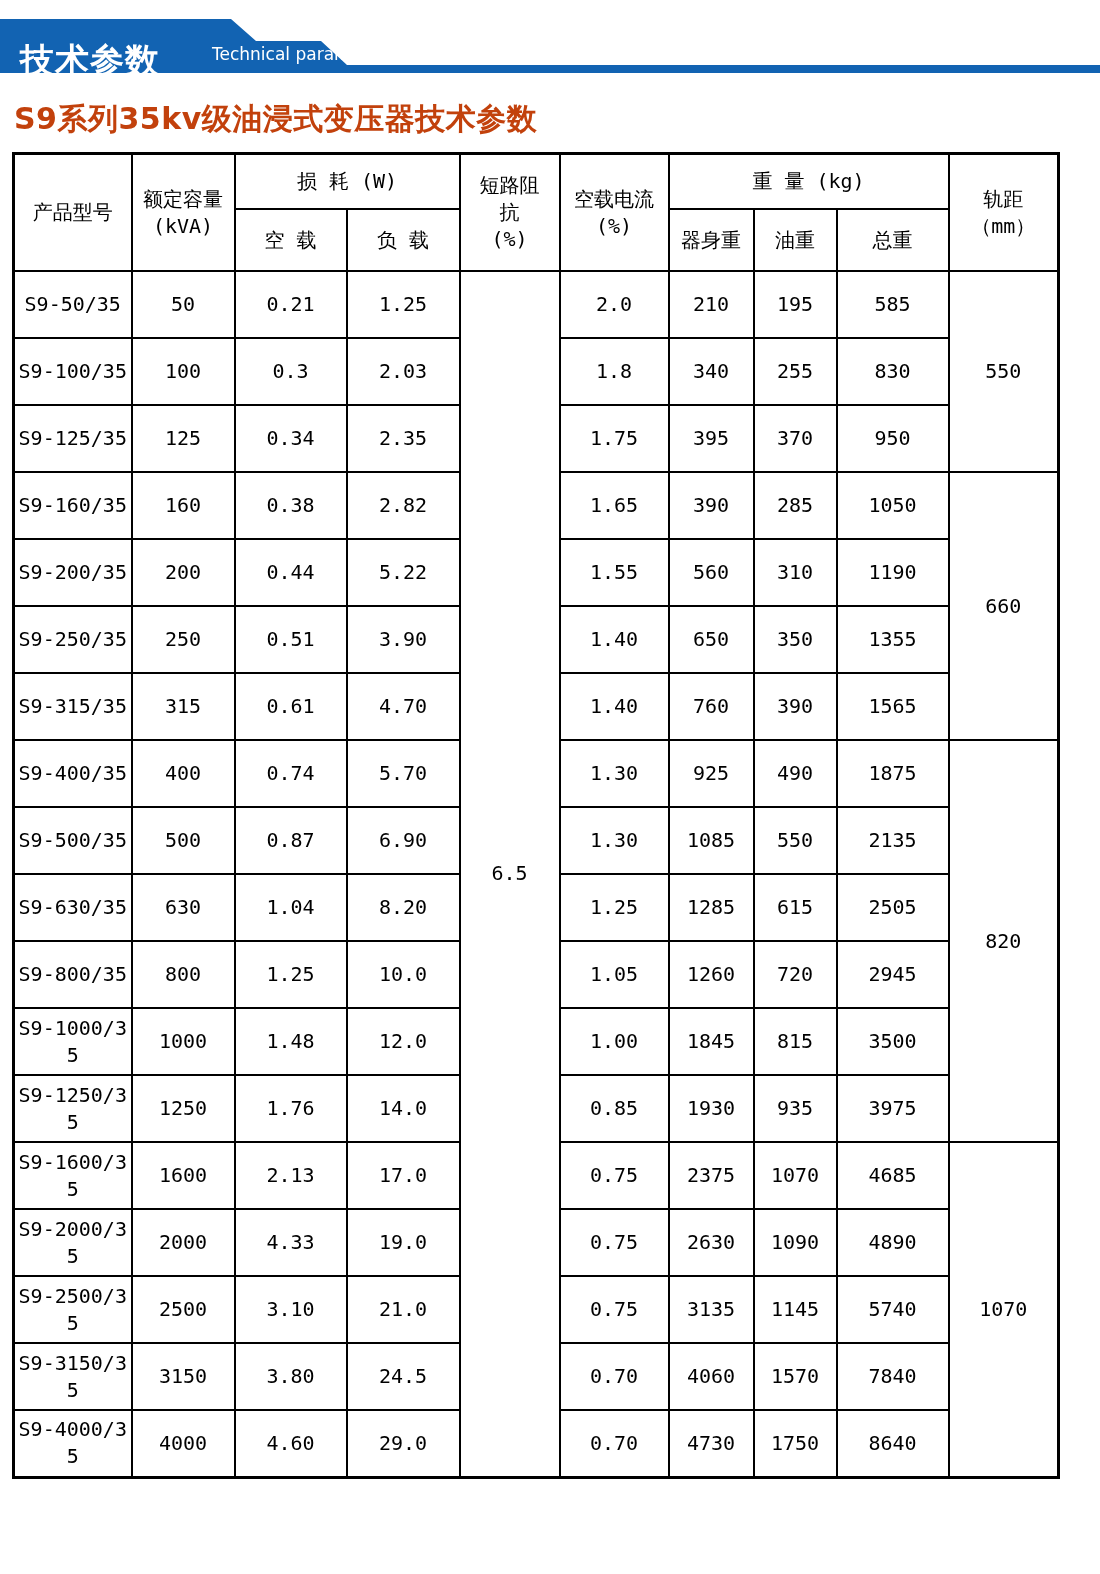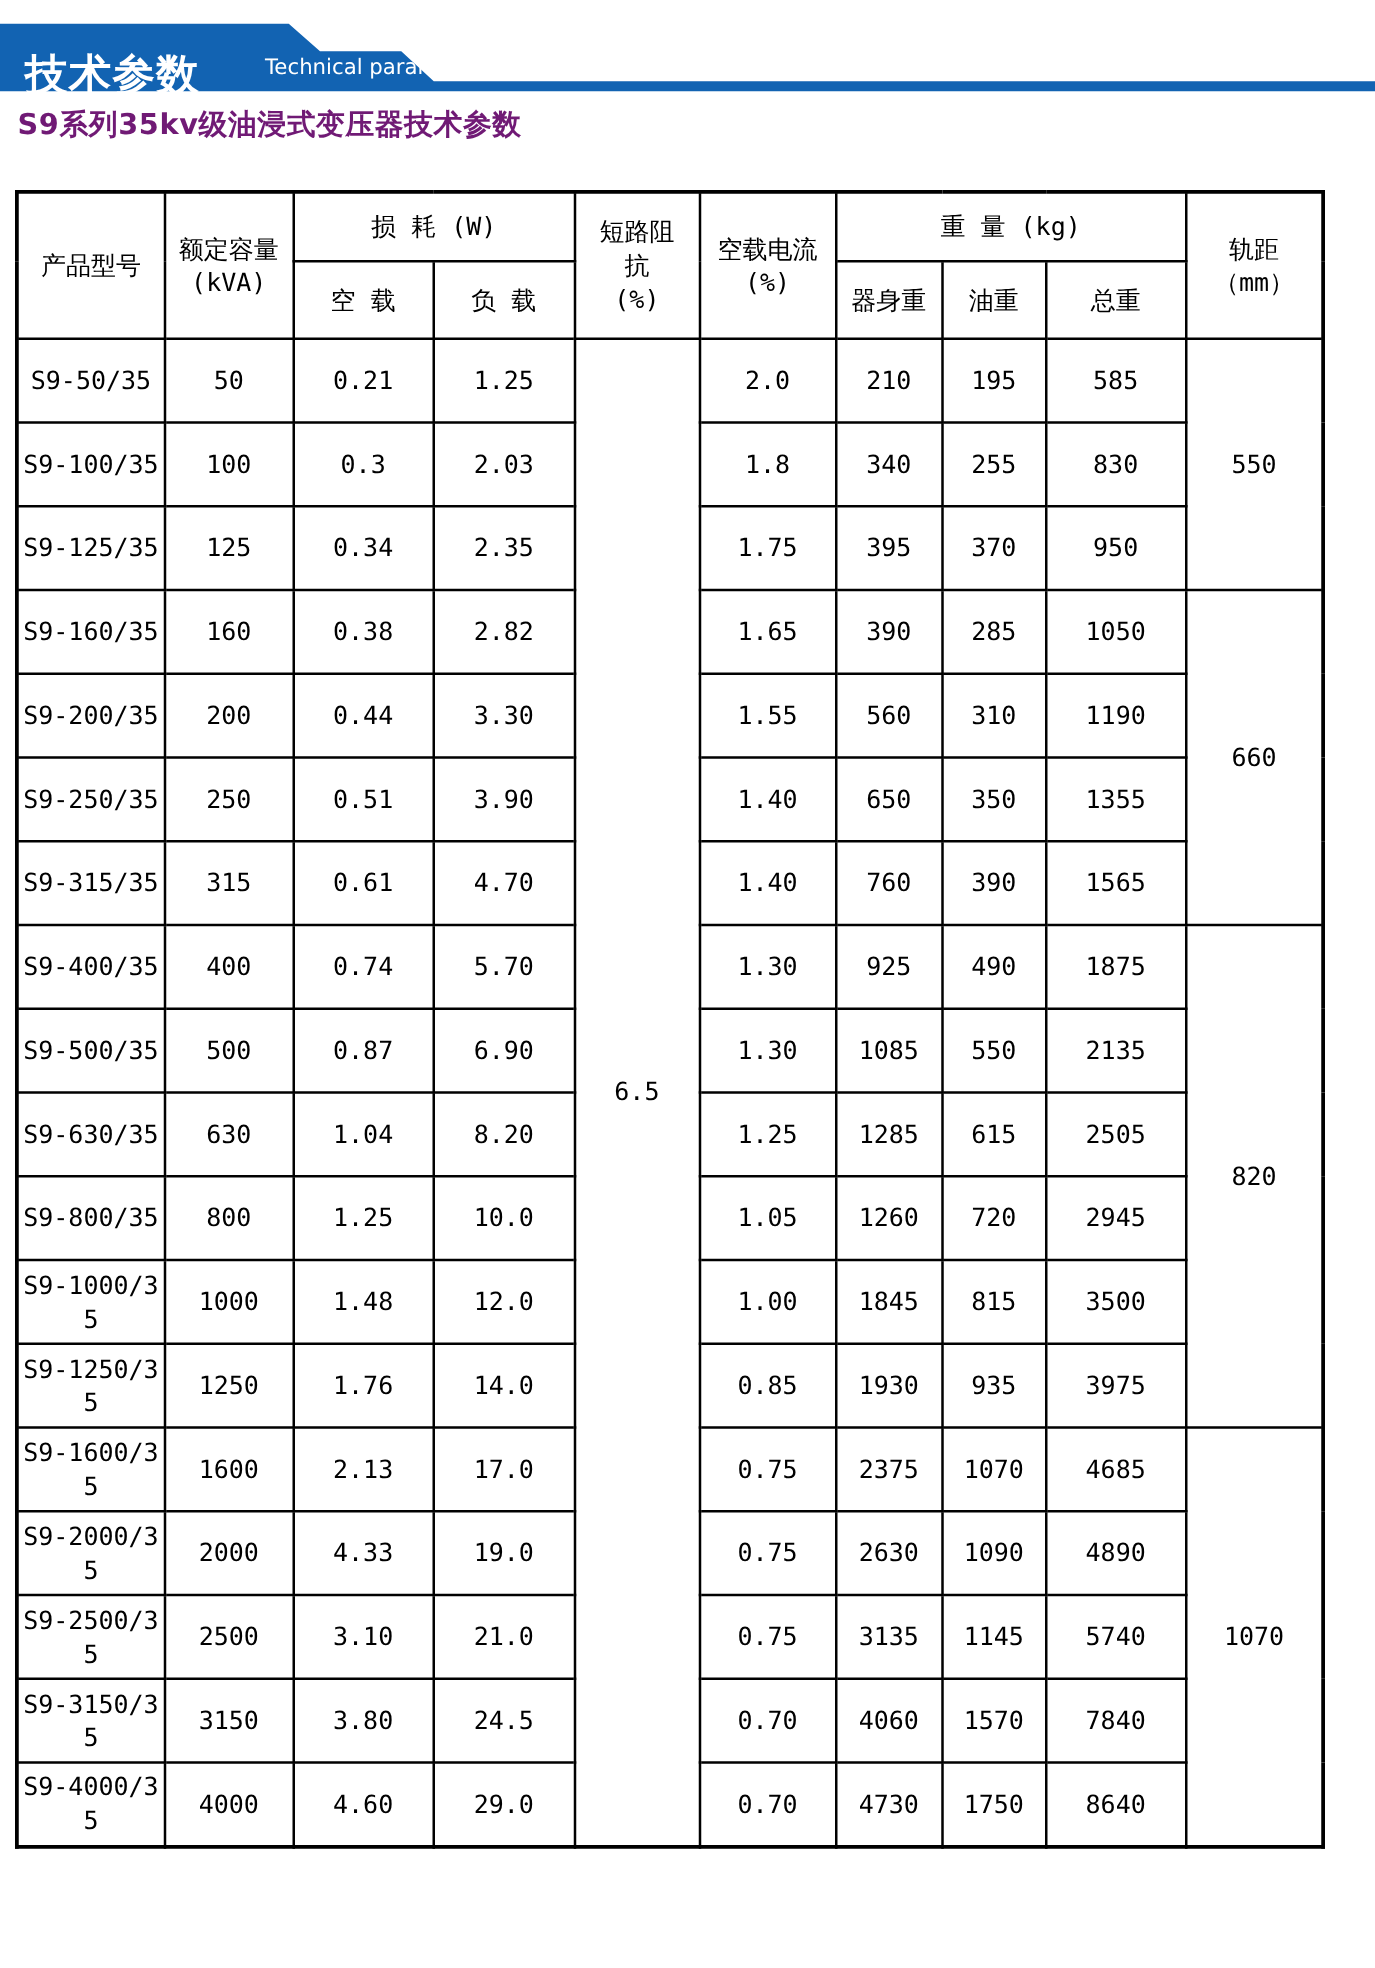--- a/index.html
+++ b/index.html
@@ -14,22 +14,22 @@
     position:absolute;left:20px;top:40px;width:150px;
     font-family:"DejaVu Sans",sans-serif;font-weight:bold;
     font-size:34px;line-height:40px;color:#fff;letter-spacing:1px;white-space:nowrap;
   }
   .banner-en{
     position:absolute;left:176px;top:44px;
     font-family:"DejaVu Sans",sans-serif;font-size:17px;color:#fff;white-space:nowrap;margin-left:36px;
   }
   
   .page-title{
-    position:absolute;left:14px;top:84px;
-    font-family:"DejaVu Sans",sans-serif;font-weight:bold;font-size:23px;color:#701a75;
+    position:absolute;left:14px;top:99px;
+    font-family:"DejaVu Sans",sans-serif;font-weight:bold;font-size:30px;color:#c2410c;
     letter-spacing:0.5px;white-space:nowrap;
   }
   
   table.params{
     position:absolute;left:12px;top:152px;width:1045px;
     border-collapse:collapse;table-layout:fixed;
     border:3px solid #000;
   }
   .params th,.params td{
     border:2px solid #000;text-align:center;vertical-align:middle;
@@ -129,21 +129,21 @@
         <td>1.65</td>
         <td>390</td>
         <td>285</td>
         <td>1050</td>
         <td rowspan="4">660</td>
       </tr>
       <tr>
         <td class="c-model">S9-200/35</td>
         <td>200</td>
         <td>0.44</td>
-        <td>3.30</td>
+        <td>5.22</td>
         <td>1.55</td>
         <td>560</td>
         <td>310</td>
         <td>1190</td>
       </tr>
       <tr>
         <td class="c-model">S9-250/35</td>
         <td>250</td>
         <td>0.51</td>
         <td>3.90</td>

